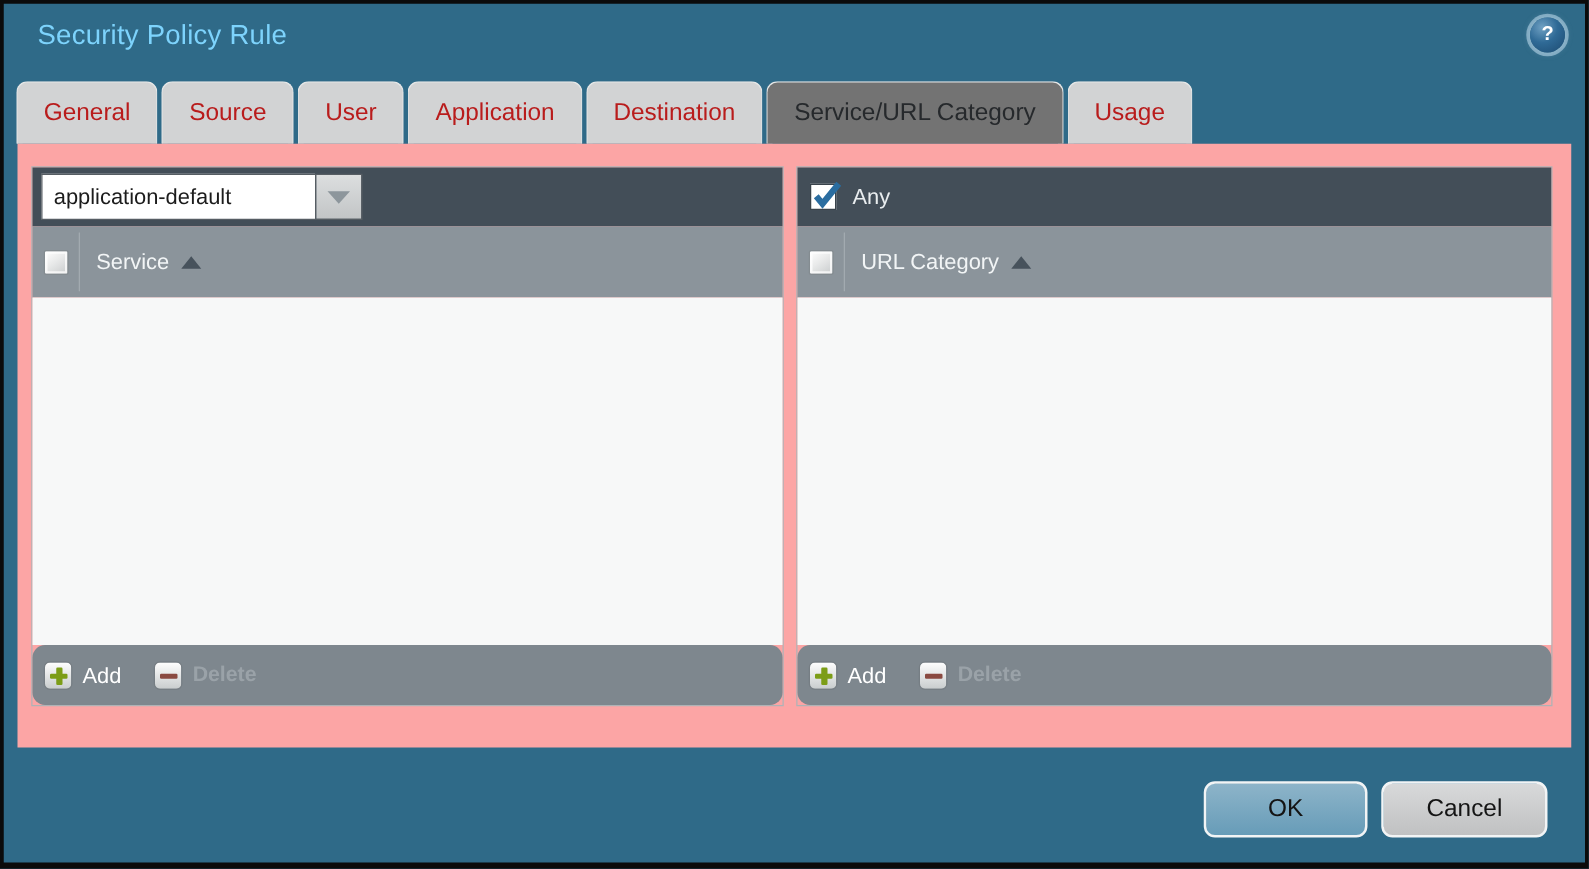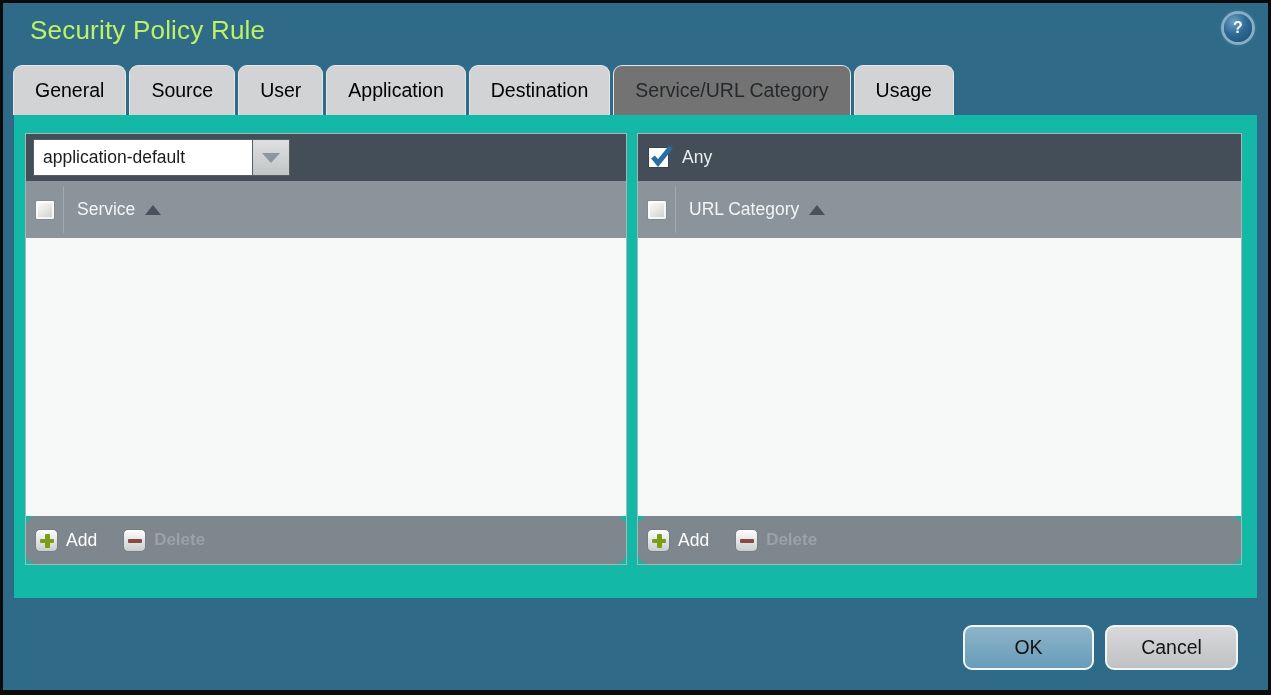--- a/index.html
+++ b/index.html
@@ -9,51 +9,51 @@
   .screen {
     position:relative; width:1271px; height:695px;
     background:#2f6a88;
     border:3px solid #0b0b0b; border-bottom-width:5px;
     overflow:hidden;
   }
 
   
   .title {
     position:absolute; left:27px; top:12px;
-    font-size:26px; font-weight:300; color:#bef264; letter-spacing:.2px;
+    font-size:22px; font-weight:300; color:#7dd3fc; letter-spacing:.2px;
   }
   .help-icon {
     position:absolute; right:16px; top:11px;
     width:28px; height:28px; border-radius:50%;
     background:radial-gradient(circle at 35% 28%, #6fa0c2 0%, #2f6a96 45%, #1c4a70 100%);
     box-shadow:0 0 0 3px rgba(190,218,236,.55), 0 0 6px rgba(190,218,236,.5);
     color:#fff; font-size:16px; font-weight:bold;
     display:flex; align-items:center; justify-content:center;
     cursor:pointer;
   }
 
   
   .tabs {
     position:absolute; left:10px; top:62px; height:50px;
     display:flex; gap:3px; align-items:stretch;
   }
   .tab {
     height:50px; line-height:48px; padding:0 21px;
-    background:#d2d3d4; color:#000000;
+    background:#d2d3d4; color:#b91c1c;
     font-size:19.5px; text-align:center;
     border:1px solid #e6e7e7; border-bottom:none;
     border-radius:9px 9px 0 0;
     cursor:pointer; white-space:nowrap;
   }
   .tab.active { background:#737373; color:#26292c; }
 
   
   .content {
     position:absolute; left:11px; top:112px; width:1243px; height:483px;
-    background:#14b8a6;
+    background:#fca5a5;
   }
 
   
   .panel { position:absolute; top:18px; height:432px; display:flex; flex-direction:column;
            border:1px solid #aeb3b6; }
   .panel-service { left:11px;  width:602px; }
   .panel-url     { left:623px; width:605px; }
 
   .panel-topbar { height:47px; background:#434e58; display:flex; align-items:center; flex:none; }
   .panel-header { height:57px; background:#8b949b; display:flex; align-items:center; flex:none; }

